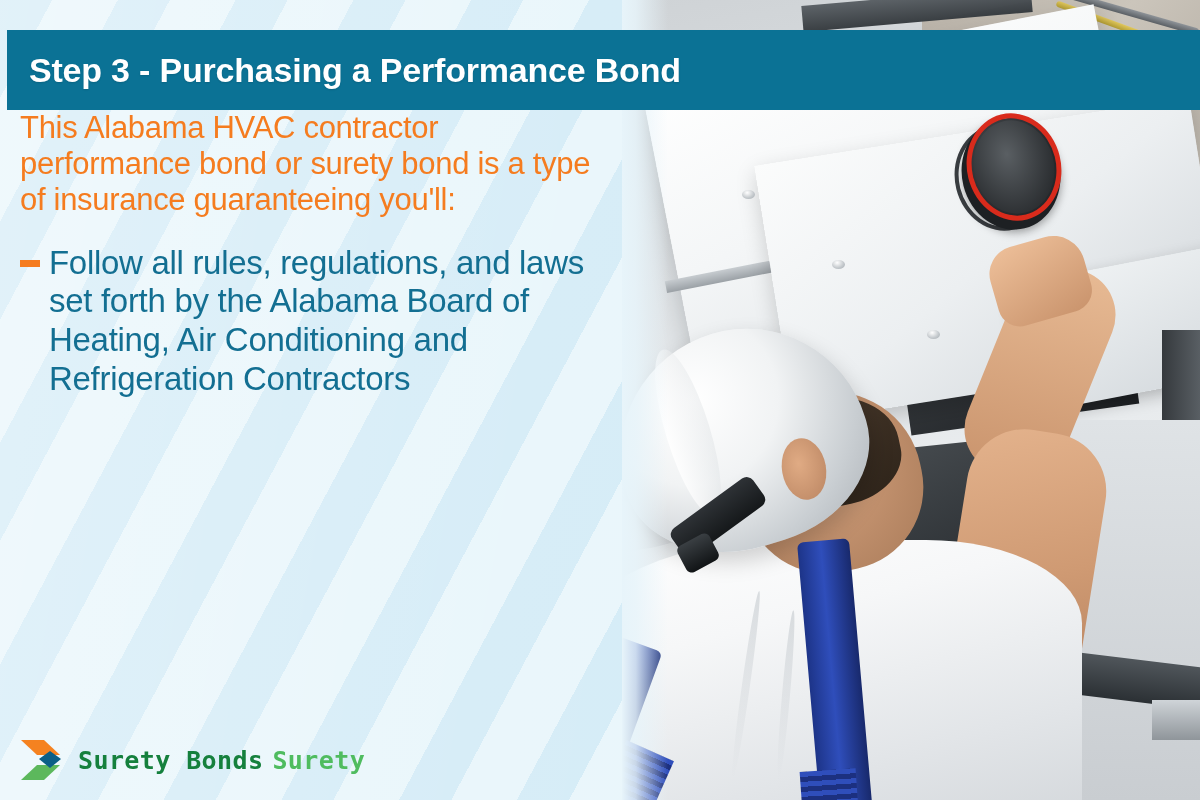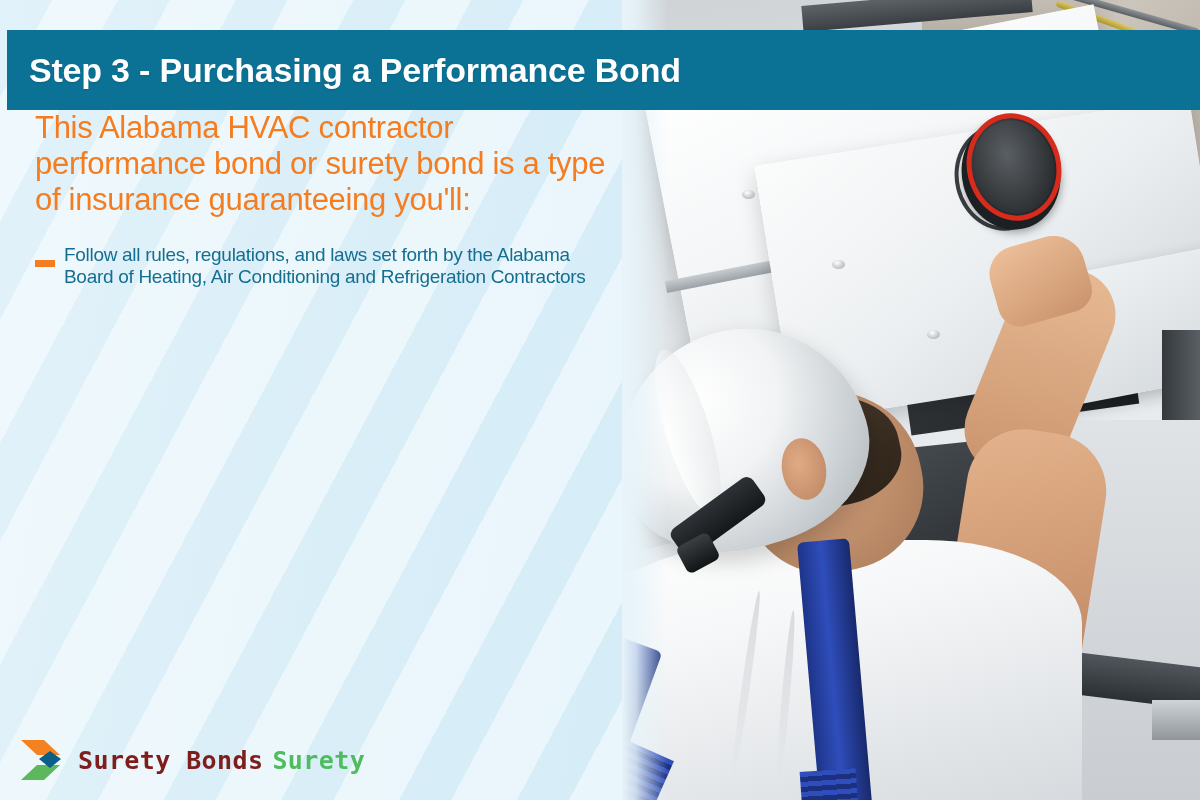--- a/index.html
+++ b/index.html
@@ -295,21 +295,20 @@
     padding-left:22px;
     white-space:nowrap;
     text-shadow:0 1px 2px rgba(0,0,0,0.12);
   }
 
   
   .text-col {
     position:absolute; left:0; top:110px; width:620px; height:610px;
     z-index:55;
     padding:0 24px 0 20px;
-    margin-left:15px;
   }
   .intro {
     color:#f57c1f;
     font-size:31px;
     line-height:1.16;
     letter-spacing:-0.3px;
     margin-bottom:26px;
   }
   .bullets { list-style:none; }
   .bullet {
@@ -319,42 +318,42 @@
   }
   .bullet-dash {
     flex:0 0 auto;
     width:20px; height:7px;
     background:#f57c1f;
     margin-top:16px;
     margin-right:9px;
   }
   .bullet-text {
     color:#136f92;
-    font-size:19px;
+    font-size:33px;
     line-height:1.17;
     letter-spacing:-0.3px;
   }
 
   
   .logo {
     position:absolute; left:20px; top:738px;
     display:flex; align-items:center; gap:12px;
     z-index:58;
   }
   .logo-mark {
     position:relative; width:46px; height:44px; flex:0 0 auto;
   }
   .logo-text {
     display:flex; align-items:baseline; gap:9px;
     font-family:"DejaVu Sans Mono", monospace;
     font-weight:700;
     font-size:25px;
     letter-spacing:0.4px;
   }
-  .logo-sb { color:#7f1d1d; }
+  .logo-sb { color:#15803d; }
   .logo-direct { color:#4fbc5f; }
 </style>
 </head>
 <body>
 
 <div id="infographic">
 
   <div class="bg-stripes"></div>
   <div class="bg-wash"></div>
 

